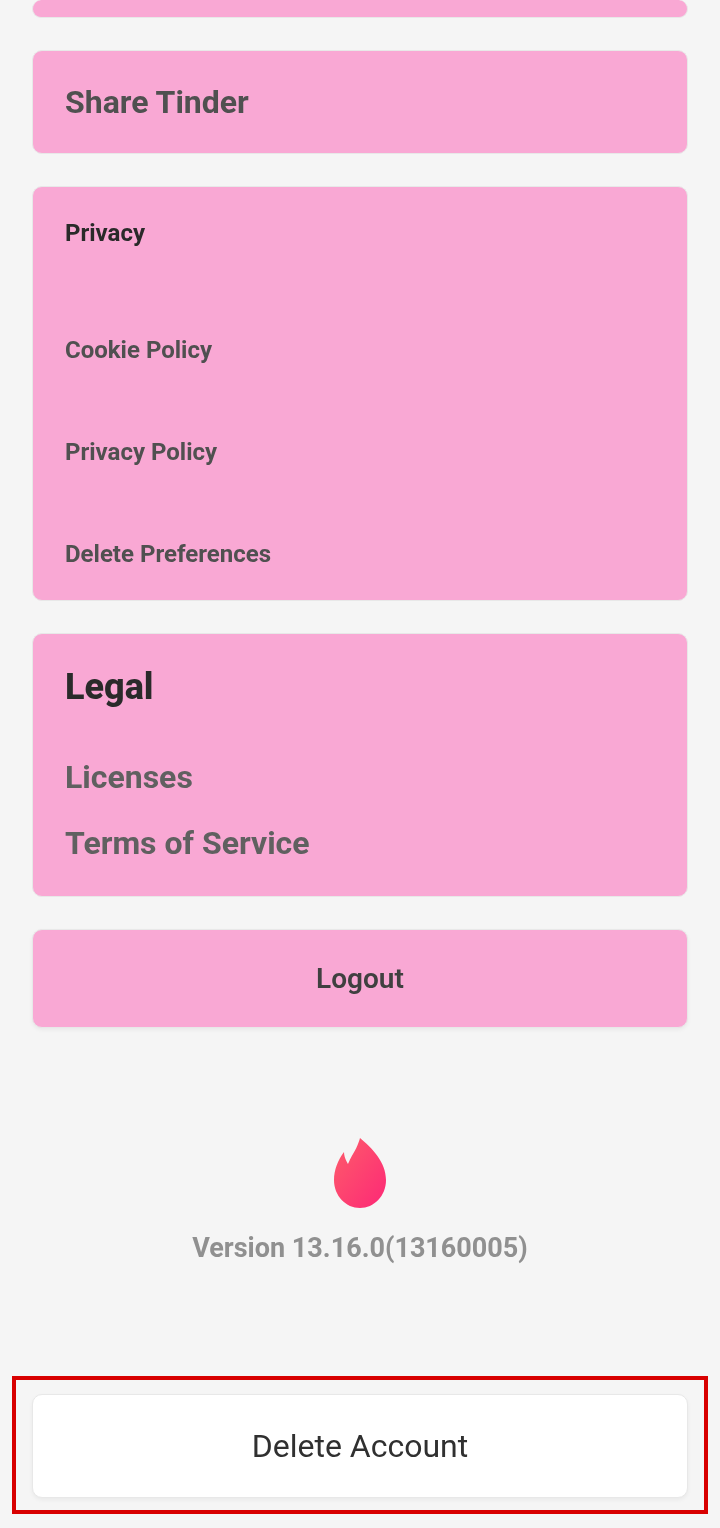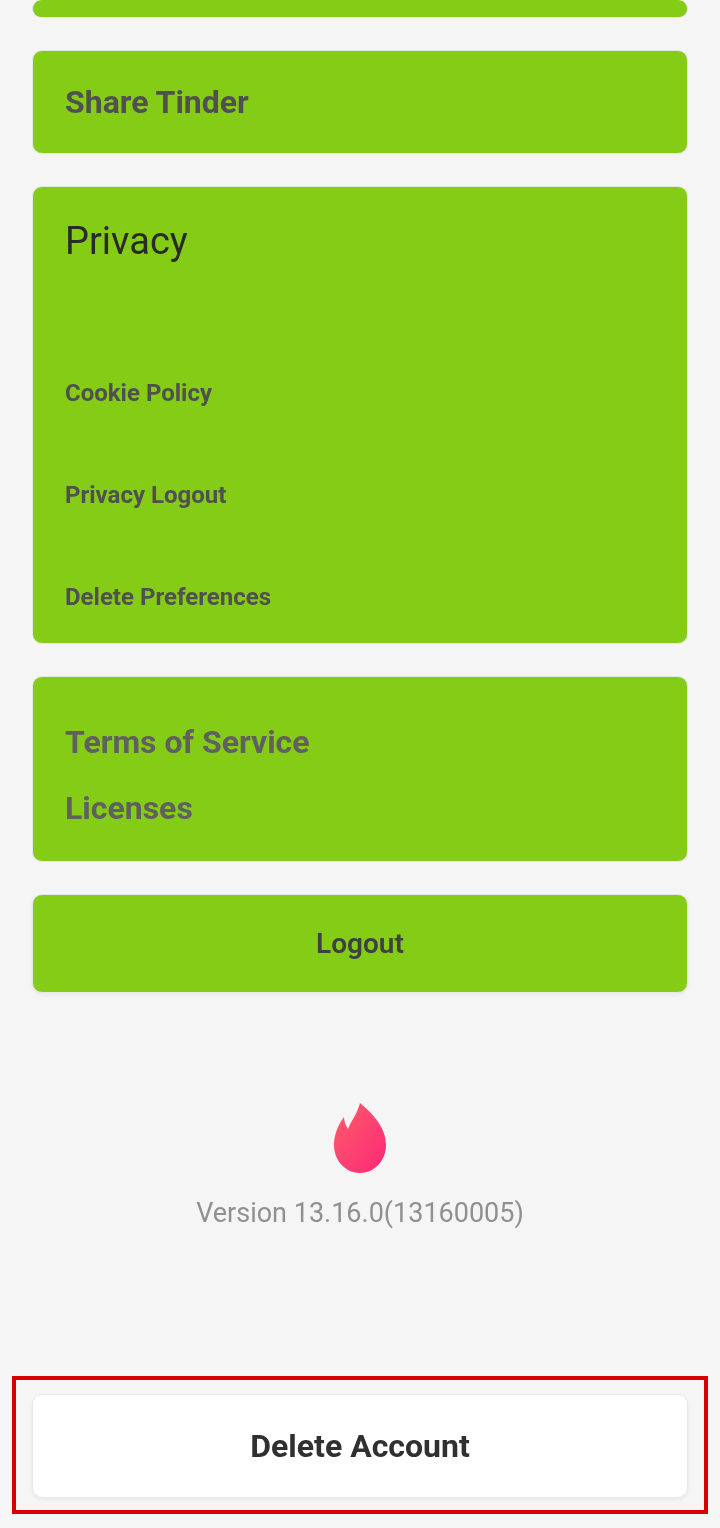--- a/index.html
+++ b/index.html
@@ -8,21 +8,21 @@
       box-sizing: border-box;
     }
     body {
       font-family: -apple-system, BlinkMacSystemFont, 'Segoe UI', Roboto, Helvetica, Arial, sans-serif;
       background-color: #f5f5f5;
       width: 720px;
       height: 1528px;
       position: relative;
     }
     .card {
-      background-color: #84cc16;
+      background-color: #f9a8d4;
       border: 1px solid #e8e8e8;
       border-radius: 10px;
       margin: 0 32px;
       overflow: hidden;
     }
     .card-top {
       height: 18px;
       border-bottom-left-radius: 10px;
       border-bottom-right-radius: 10px;
       border-top: none;
@@ -34,24 +34,24 @@
     .share-text {
       font-size: 32px;
       font-weight: 700;
       color: #505050;
     }
     .privacy-card {
       margin-top: 32px;
       padding: 32px 32px 24px 32px;
     }
     .section-title {
-      font-size: 38px;
-      font-weight: 400;
+      font-size: 24px;
+      font-weight: 700;
       color: #2a2a2a;
-      margin-bottom: 96px;
+      margin-bottom: 69px;
     }
     .privacy-item {
       font-size: 24px;
       font-weight: 700;
       color: #505050;
       padding: 20px 0 54px 0;
     }
     .privacy-item:last-child {
       padding-bottom: 8px;
     }
@@ -86,21 +86,21 @@
       text-align: center;
       margin-top: 110px;
     }
     .flame-icon {
       width: 60px;
       height: 72px;
       margin: 0 auto 18px auto;
     }
     .version-text {
       font-size: 27px;
-      font-weight: 400;
+      font-weight: 700;
       color: #909090;
     }
     .highlight-box {
       position: absolute;
       left: 12px;
       right: 12px;
       bottom: 14px;
       border: 4px solid #d80000;
       height: 138px;
     }
@@ -111,43 +111,44 @@
       bottom: 30px;
       background-color: #ffffff;
       border: 1px solid #e8e8e8;
       border-radius: 10px;
       padding: 32px;
       text-align: center;
       box-shadow: 0 2px 4px rgba(0,0,0,0.05);
     }
     .delete-text {
       font-size: 32px;
-      font-weight: 700;
+      font-weight: 400;
       color: #303030;
     }
   </style>
 </head>
 <body>
 
 <div class="card card-top"></div>
 
 <div class="card share-card">
   <div class="share-text">Share Tinder</div>
 </div>
 
 <div class="card privacy-card">
   <div class="section-title">Privacy</div>
   <div class="privacy-item">Cookie Policy</div>
-  <div class="privacy-item">Privacy Logout</div>
+  <div class="privacy-item">Privacy Policy</div>
   <div class="privacy-item">Delete Preferences</div>
 </div>
 
 <div class="card legal-card">
+  <div class="legal-title">Legal</div>
+  <div class="legal-item">Licenses</div>
   <div class="legal-item">Terms of Service</div>
-  <div class="legal-item">Licenses</div>
 </div>
 
 <div class="card logout-card">
   <div class="logout-text">Logout</div>
 </div>
 
 <div class="logo-section">
   <svg class="flame-icon" viewBox="0 0 60 72">
     <defs>
       <linearGradient id="flameGrad" x1="0%" y1="0%" x2="100%" y2="100%">

